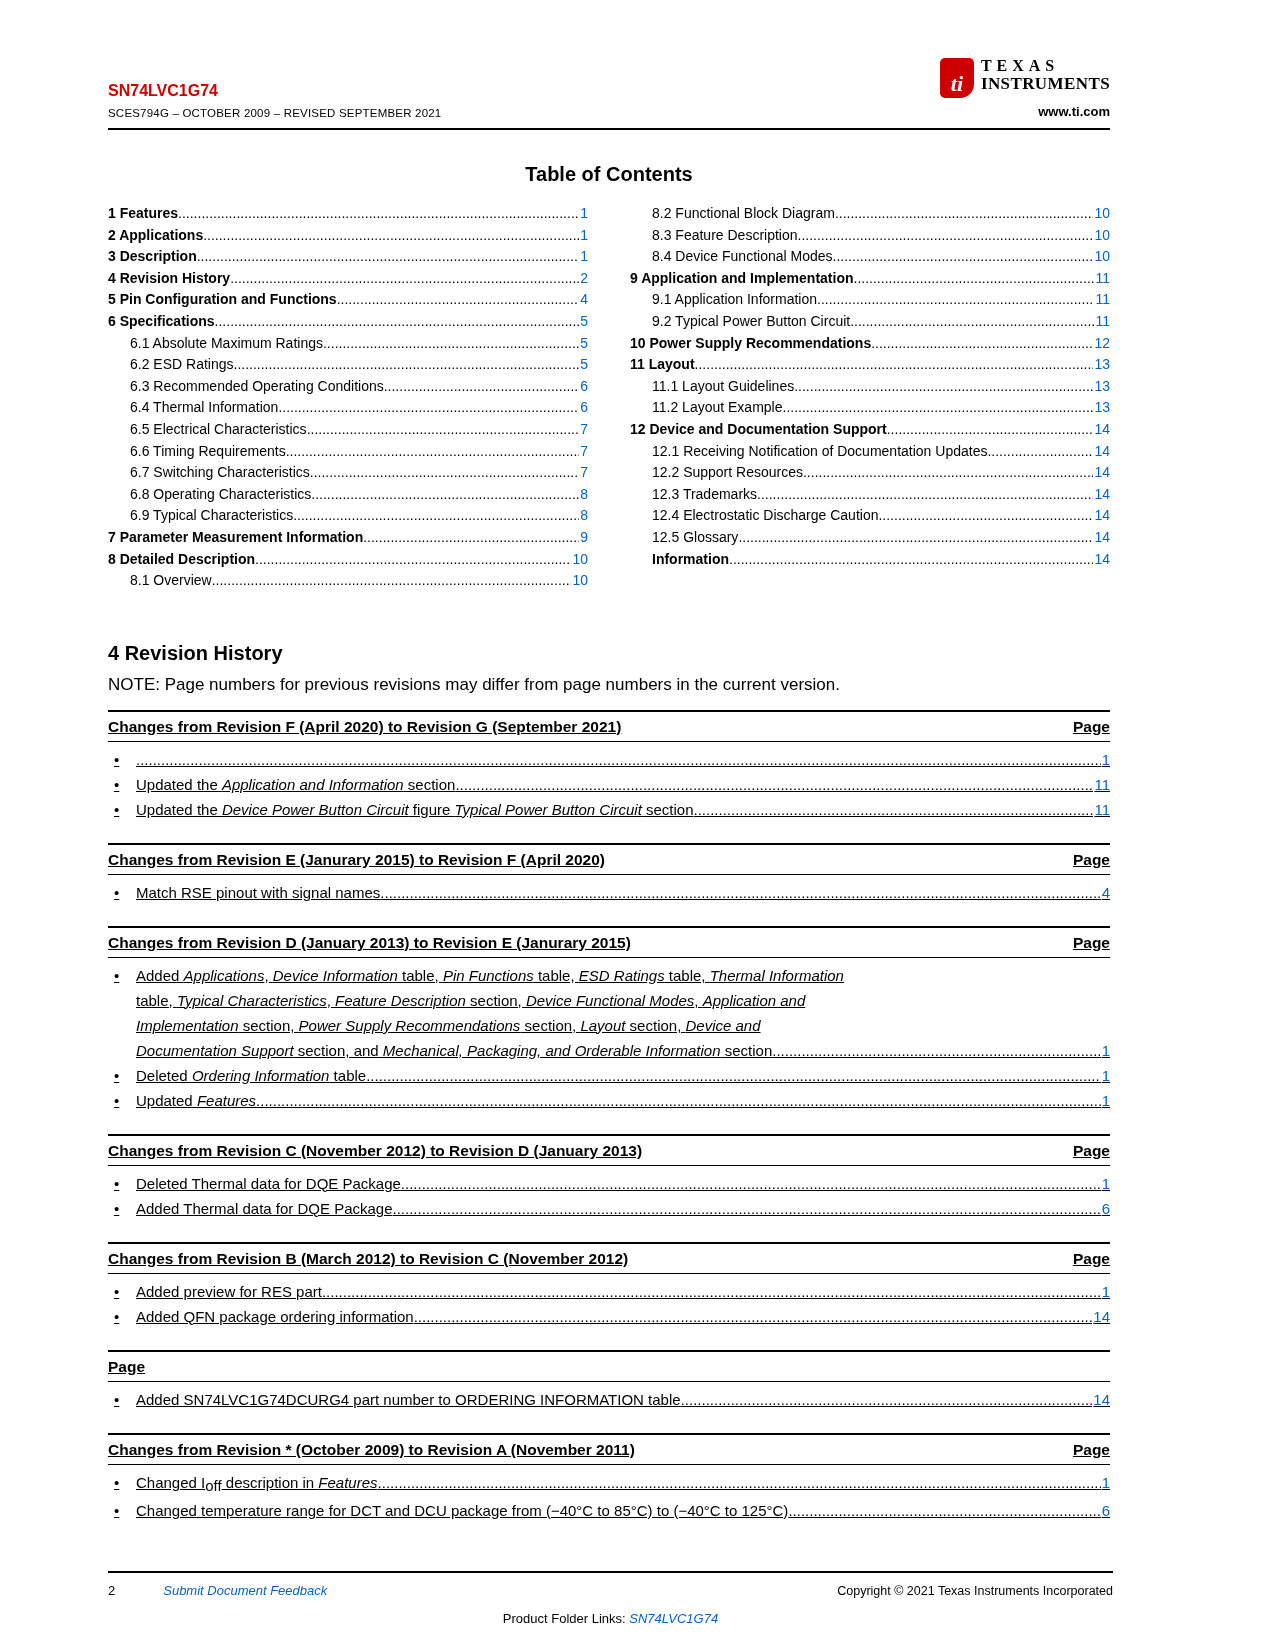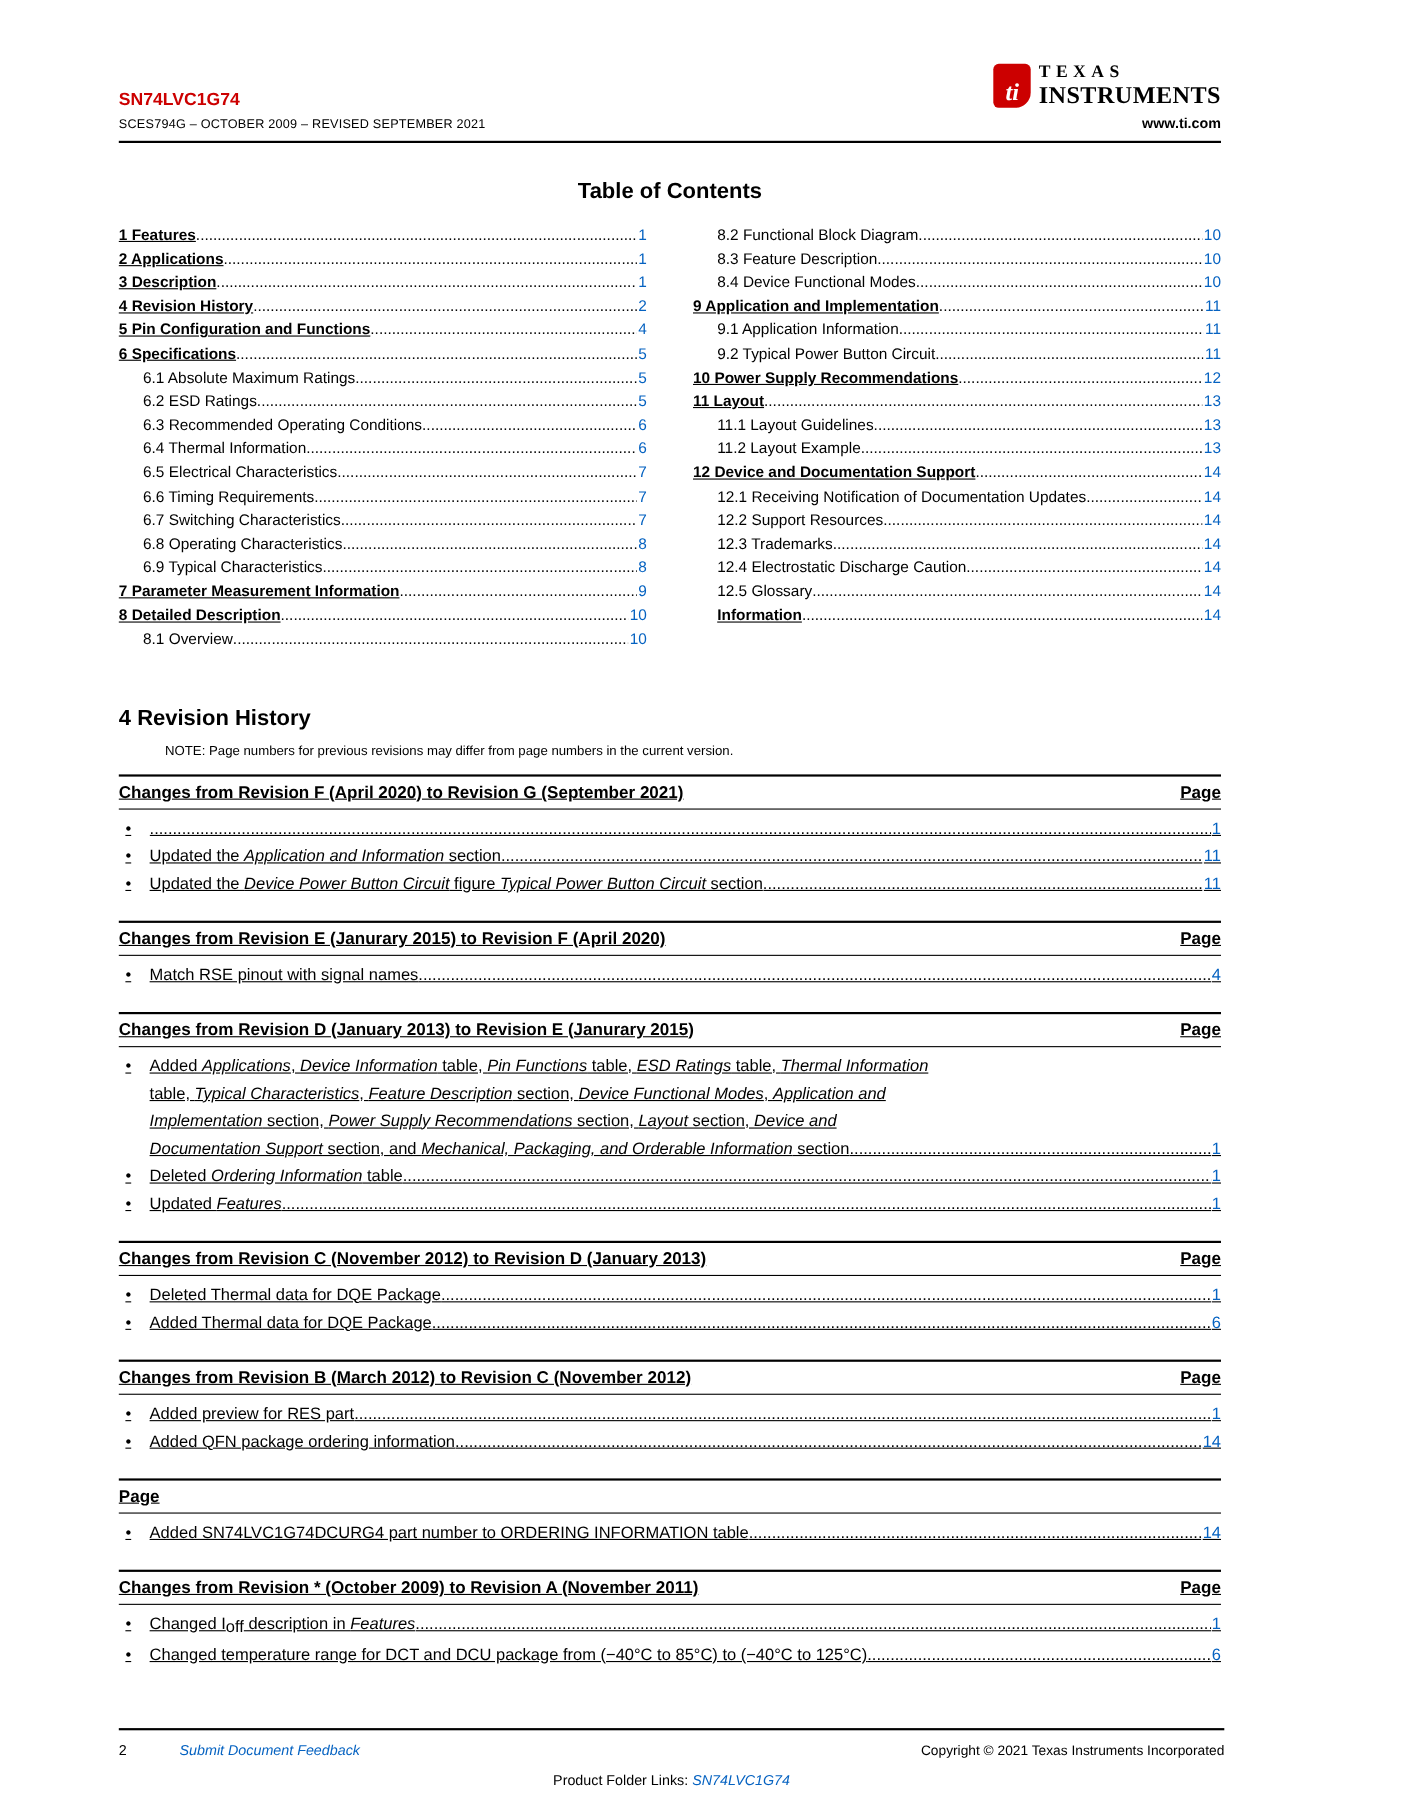--- a/index.html
+++ b/index.html
@@ -16,46 +16,46 @@
   .part { color:#cc0000; font-weight:bold; font-size:16px; }
   .doccode { font-size:11.5px; margin-top:7px; letter-spacing:.2px; }
   .hdr-right { text-align:right; }
   .logo { display:flex; align-items:flex-start; gap:7px; justify-content:flex-end; }
   .bug { width:34px; height:40px; background:#cc0000; border-radius:5px 5px 14px 5px;
          display:flex; align-items:flex-end; justify-content:center; }
   .bug span { color:#fff; font-weight:bold; font-style:italic; font-size:22px;
               font-family:"Liberation Serif", serif; transform:translateY(-1px); }
   .logo-text { font-family:"Liberation Serif", serif; font-weight:bold; text-align:left; line-height:1.05; }
   .logo-l1 { font-size:16px; letter-spacing:5px; }
-  .logo-l2 { font-size:22px; letter-spacing:.4px; }
+  .logo-l2 { font-size:17px; letter-spacing:.4px; }
   .www { font-weight:bold; font-size:13px; margin-top:6px; }
   .hrule { border:none; border-top:2px solid #000; margin-top:9px; }
 
   
   .flex { display:flex; align-items:baseline; }
   .leader { flex:1 1 auto; min-width:4px; overflow:hidden; white-space:nowrap; }
   .leader::after { content:"........................................................................................................................................................................................................................................................................................................................................................"; }
   .pg { color:#0562c1; white-space:nowrap; padding-left:1px; }
-  .bd { font-weight:bold;text-decoration:underline; }
+  .bd { font-weight:bold; }
   .it { font-style:italic; }
   .sb { font-size:15px; vertical-align:-3px; }
 
   
   .toc-title { text-align:center; font-weight:bold; font-size:20px; margin:33px 0 17px; }
   .toc-cols { display:flex; gap:42px; }
   .toc-col { flex:1 1 0; min-width:0; }
   .toc-row { font-size:14px; line-height:21.6px; }
   .toc-row.ind { padding-left:22px; }
   .toc-line { line-height:21.6px; }
   .lbl { white-space:nowrap; }
   .lbl.cont { padding-left:22px; }
 
   
   .rev-title { font-weight:bold; font-size:20px; margin-top:50px; }
-  .rev-note { font-size:12px; margin-top:10px;margin-left:42px; }
+  .rev-note { font-size:17px; margin-top:10px; }
   .rev-wrap { margin-top:15px;text-decoration:underline; }
   .rev-block { margin-bottom:21px; }
   .rev-hd { display:flex; justify-content:space-between; align-items:baseline;
             font-weight:bold; font-size:15.5px;
             border-top:2px solid #000; border-bottom:1.5px solid #000;
             padding:6px 0 5px; margin-bottom:5px; }
   .rev-item { display:flex; font-size:15px; line-height:25px; }
   .bullet { flex:0 0 28px; padding-left:6px; }
   .rev-body { flex:1 1 auto; min-width:0; }
   .segs { white-space:nowrap; }

